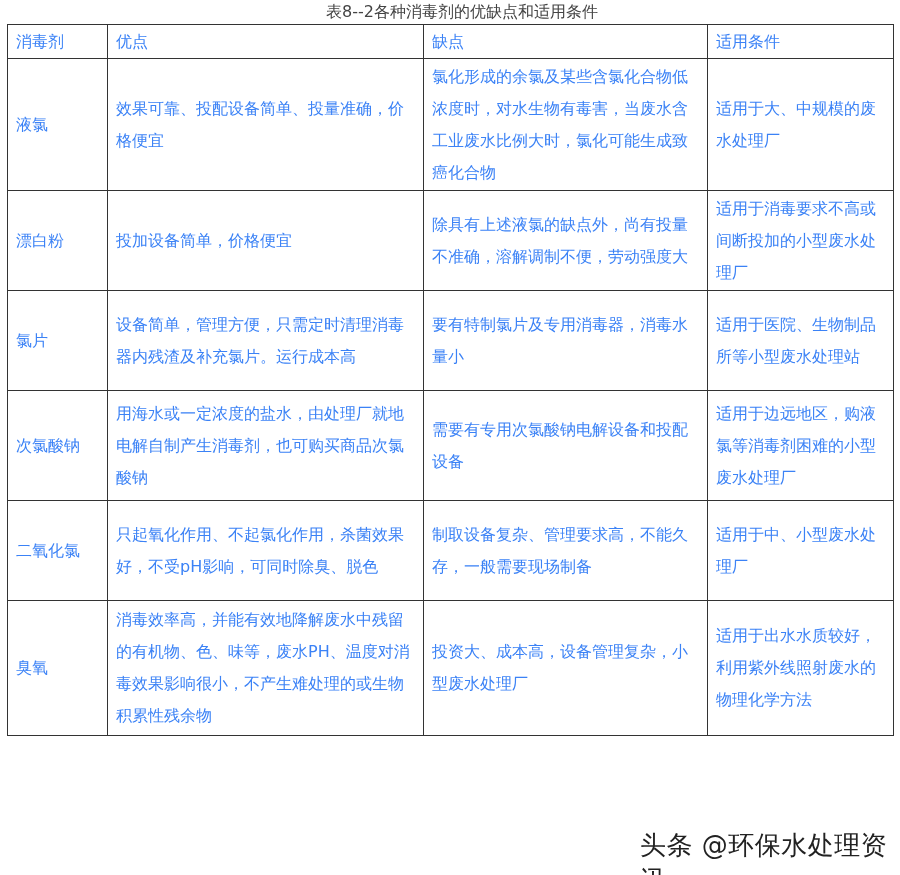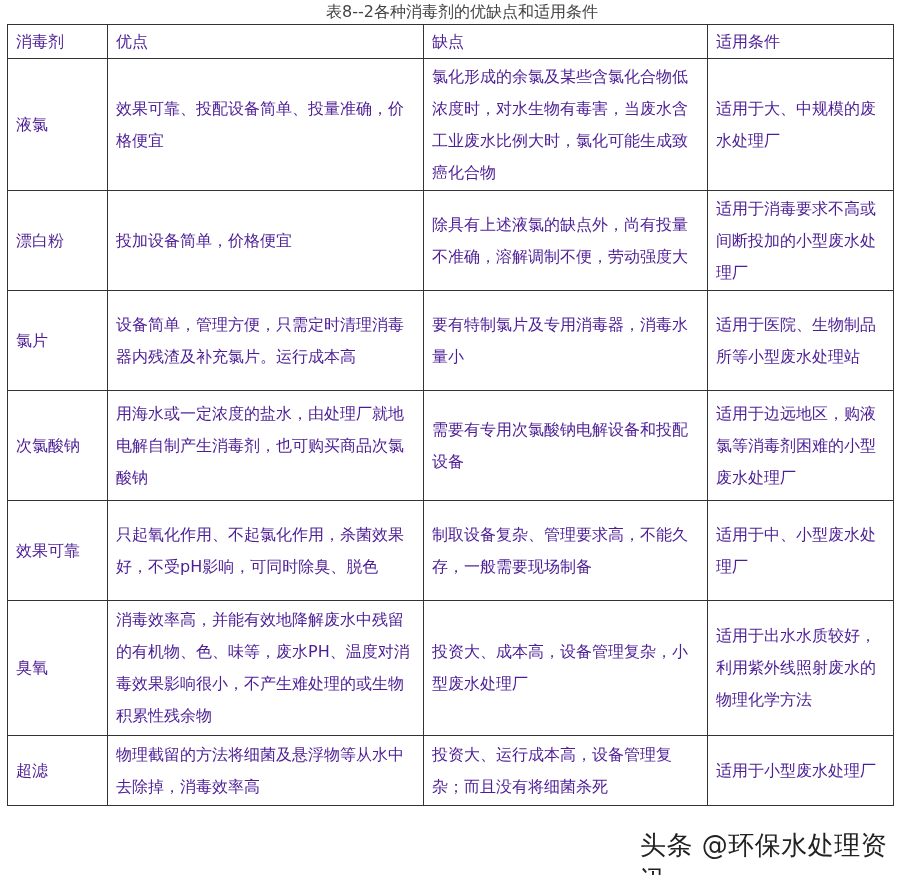--- a/index.html
+++ b/index.html
@@ -4,21 +4,21 @@
 <style>
   html, body { margin: 0; padding: 0; background: #ffffff; }
   body { width: 900px; height: 875px; position: relative; overflow: hidden;
          font-family: "DejaVu Sans", "Liberation Sans", sans-serif; color: #555; }
   .title { position: absolute; top: 0; left: 12px; width: 900px; height: 24px;
            text-align: center; font-size: 16px; line-height: 24px; color: #444; }
   table { position: absolute; top: 24px; left: 7px; width: 886px;
           border-collapse: collapse; table-layout: fixed; }
   td, th { border: 1.5px solid #333; font-size: 16px; line-height: 32px;
            padding: 0 8px; text-align: left; font-weight: normal; vertical-align: middle;
-           color: #4c1d95; word-break: break-all; }
+           color: #3b82f6; word-break: break-all; }
   th { height: 33px; }
   col.c1 { width: 100px; } col.c2 { width: 316px; } col.c3 { width: 284px; } col.c4 { width: 186px; }
   .watermark { position: absolute; left: 640px; top: 828px; font-size: 26px;
                color: #222; text-shadow: 0 0 2px #fff, 0 0 3px #fff; letter-spacing: 0.5px; }
 </style>
 </head>
 <body>
 
 <div class="title">表8--2各种消毒剂的优缺点和适用条件</div>
 
@@ -56,33 +56,27 @@
         <td>要有特制氯片及专用消毒器，消毒水量小</td>
         <td>适用于医院、生物制品所等小型废水处理站</td>
       </tr>
       <tr style="height: 110px;">
         <td>次氯酸钠</td>
         <td>用海水或一定浓度的盐水，由处理厂就地电解自制产生消毒剂，也可购买商品次氯酸钠</td>
         <td>需要有专用次氯酸钠电解设备和投配设备</td>
         <td>适用于边远地区，购液氯等消毒剂困难的小型废水处理厂</td>
       </tr>
       <tr style="height: 100px;">
-        <td>效果可靠</td>
+        <td>二氧化氯</td>
         <td>只起氧化作用、不起氯化作用，杀菌效果好，不受pH影响，可同时除臭、脱色</td>
         <td>制取设备复杂、管理要求高，不能久存，一般需要现场制备</td>
         <td>适用于中、小型废水处理厂</td>
       </tr>
       <tr style="height: 135px;">
         <td>臭氧</td>
         <td>消毒效率高，并能有效地降解废水中残留的有机物、色、味等，废水PH、温度对消毒效果影响很小，不产生难处理的或生物积累性残余物</td>
         <td>投资大、成本高，设备管理复杂，小型废水处理厂</td>
         <td>适用于出水水质较好，利用紫外线照射废水的物理化学方法</td>
       </tr>
-      <tr style="height: 70px;">
-        <td>超滤</td>
-        <td>物理截留的方法将细菌及悬浮物等从水中去除掉，消毒效率高</td>
-        <td>投资大、运行成本高，设备管理复杂；而且没有将细菌杀死</td>
-        <td>适用于小型废水处理厂</td>
-      </tr>
     </tbody>
 </table>
 
 <div class="watermark">头条 @环保水处理资讯</div>
 
 </body></html>

